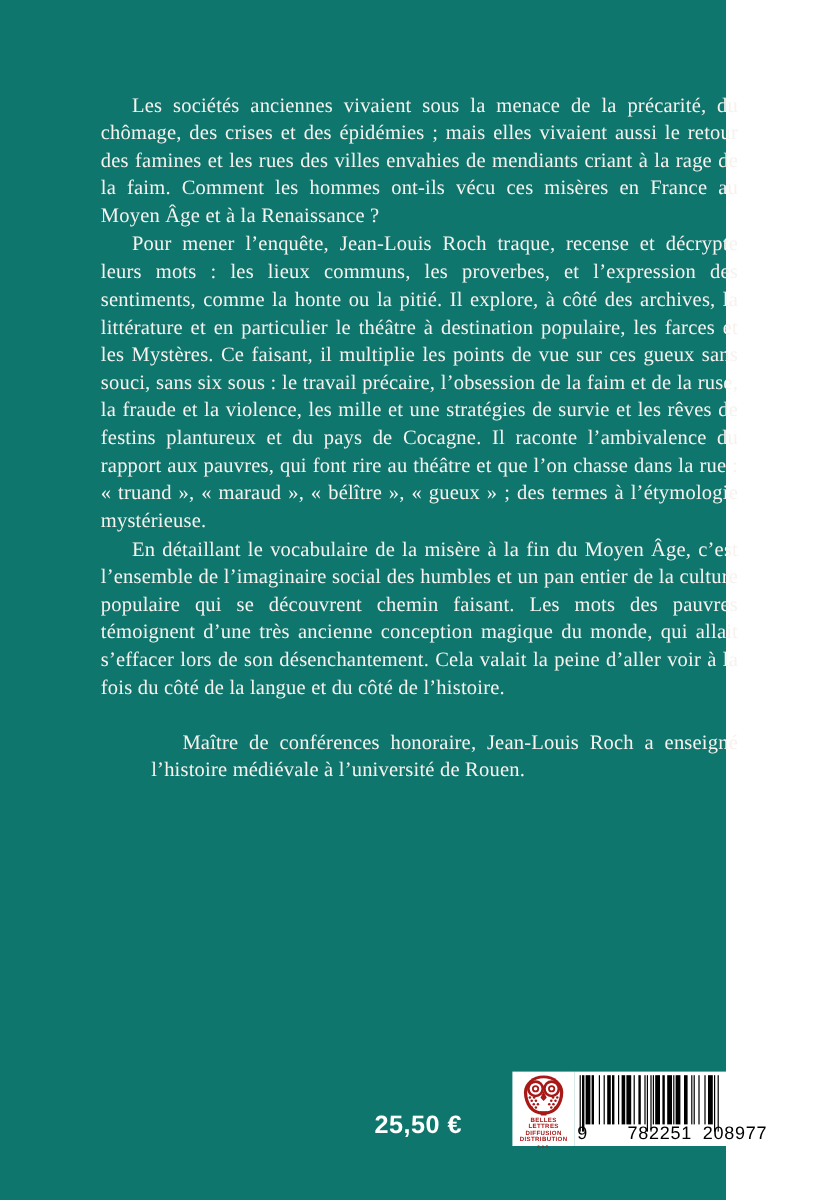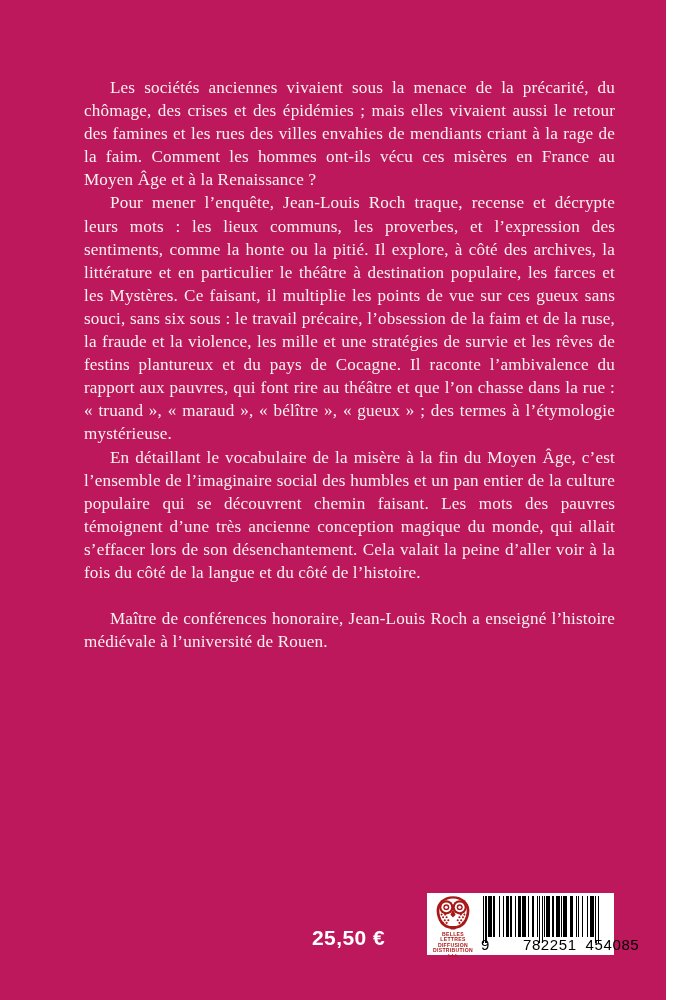--- a/index.html
+++ b/index.html
@@ -7,23 +7,23 @@
     padding: 0;
   }
   body {
     width: 697px;
     height: 1000px;
     overflow: hidden;
     font-family: "Liberation Serif", "DejaVu Serif", serif;
   }
   #cover {
     position: relative;
-    width: 666px;
+    width: 605px;
     height: 1000px;
-    background: #be185d;
+    background: #0f766e;
     box-sizing: border-box;
   }
   #blurb {
     position: absolute;
     left: 84px;
     top: 76px;
     width: 531px;
     color: #f7f2ee;
     font-size: 17.1px;
     line-height: 23.1px;
@@ -31,20 +31,21 @@
     text-justify: inter-word;
     letter-spacing: 0.01em;
     -webkit-font-smoothing: antialiased;
   }
   #blurb p {
     margin: 0;
     text-indent: 26px;
   }
   #blurb p.spaced {
     margin-top: 23.1px;
+    margin-left: 42px;
   }
   
   #blurb p {
     text-align-last: left;
   }
 
   
   #bottom {
     position: absolute;
     left: 0;
@@ -305,19 +306,19 @@
             <i style="width: 2.44px; background: transparent; margin-right: 0px;"></i>
             <i style="width: 3.66px; margin-right: 0px;"></i>
             <i style="width: 1.22px; background: transparent; margin-right: 0px;"></i>
             <i class="g" style="width: 1.22px; margin-right: 0px;"></i>
             <i style="width: 1.22px; background: transparent; margin-right: 0px;"></i>
             <i class="g" style="width: 1.22px; margin-right: 0px;"></i>
           </div>
         <div id="ean-digits">
           <span class="lead">9</span>
           <span class="grpA">782251</span>
-          <span class="grpB">454085</span>
+          <span class="grpB">208977</span>
         </div>
       </div>
 
     </div>
   </div>
 </div>
 
 </body></html>

